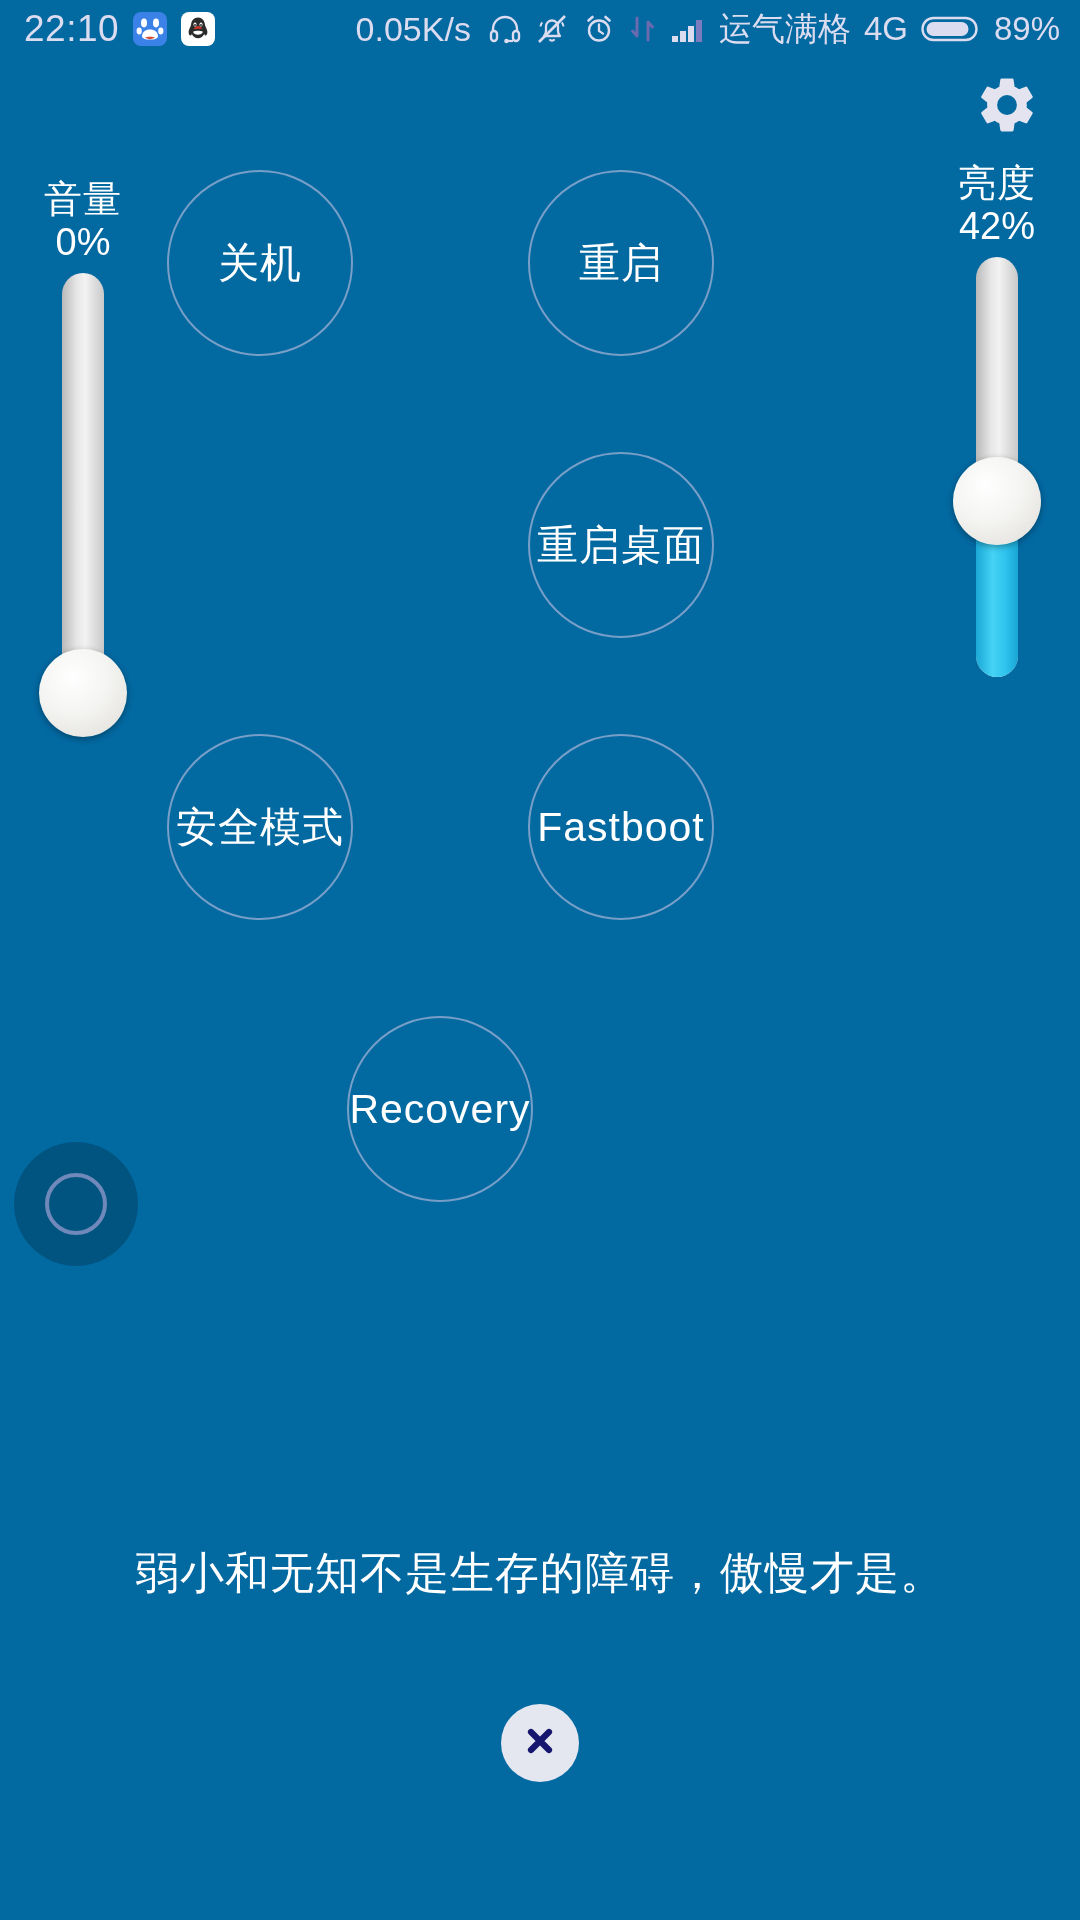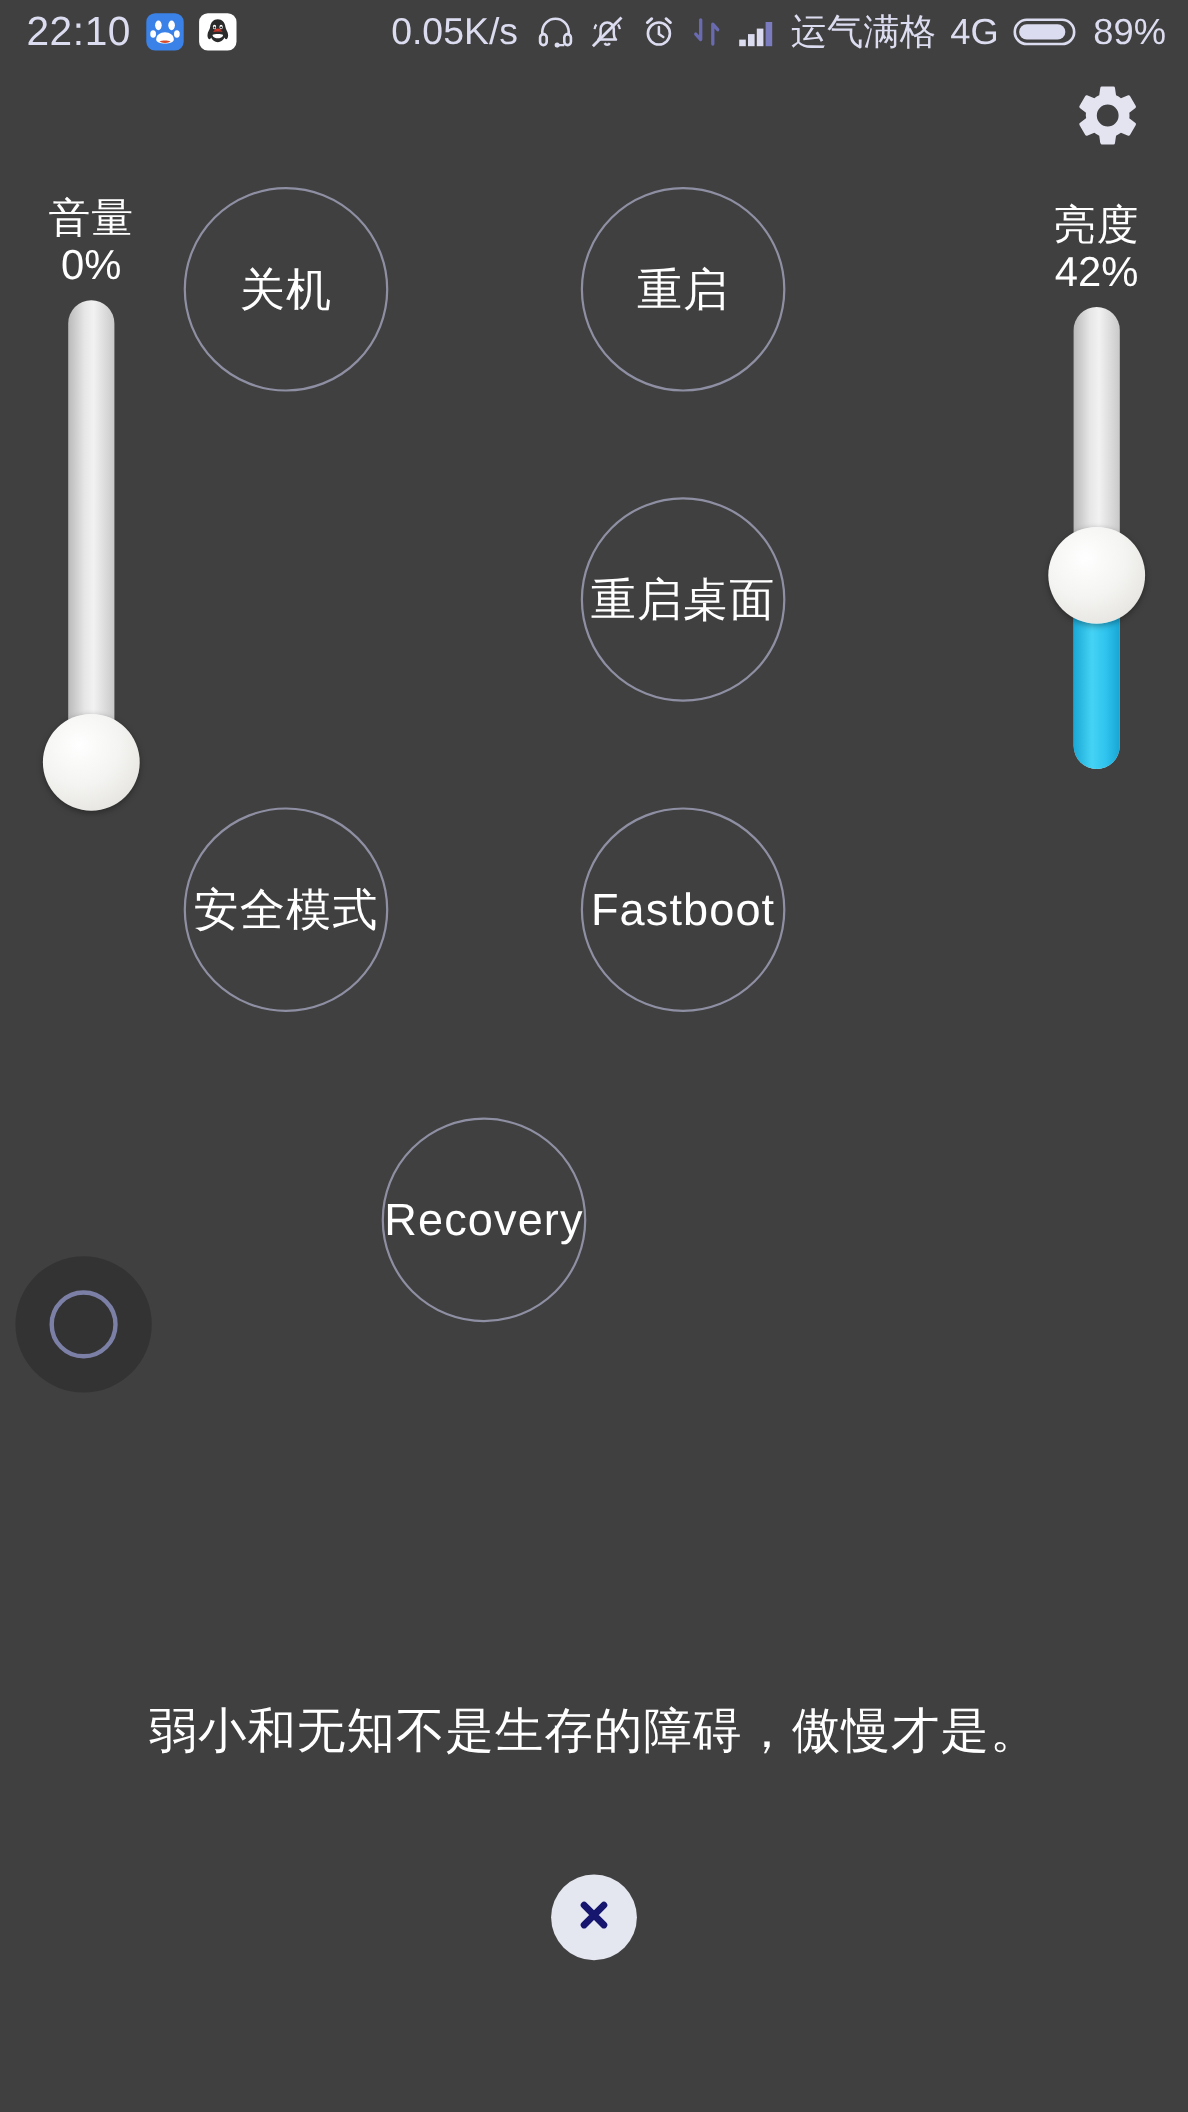--- a/index.html
+++ b/index.html
@@ -5,21 +5,21 @@
   * { margin:0; padding:0; box-sizing:border-box; }
   html, body {
     width:1080px; height:1920px;
     background:#0a0a66;
     font-family:"Liberation Sans","DejaVu Sans",sans-serif;
     overflow:hidden;
   }
   #screen {
     position:relative;
     width:1080px; height:1920px;
-    background:#404040;
+    background:#0369a1;
   }
 
   
   .statusbar {
     position:absolute; top:0; left:0;
     width:1080px; height:58px;
     display:flex; align-items:center;
     color:#e8e8f5;
   }
   .sb-left { display:flex; align-items:center; padding-left:24px; gap:14px; }
@@ -71,21 +71,21 @@
   }
   .thumb {
     position:absolute; left:50%;
     width:88px; height:88px; border-radius:50%;
     transform:translateX(-50%);
     background:radial-gradient(circle at 38% 32%, #ffffff 0%, #f4f4f2 45%, #dedcd6 100%);
     box-shadow:0 2px 6px rgba(0,0,0,0.35);
   }
 
   #slider-volume { left:8px; top:162px; }
-  #slider-bright { right:8px; top:168px; }
+  #slider-bright { right:8px; top:146px; }
 
   
   .circle-btn {
     position:absolute;
     border-radius:50%;
     border:2px solid rgba(190,192,225,0.62);
     display:flex; align-items:center; justify-content:center;
     color:#ffffff;
     text-align:right;
   }

